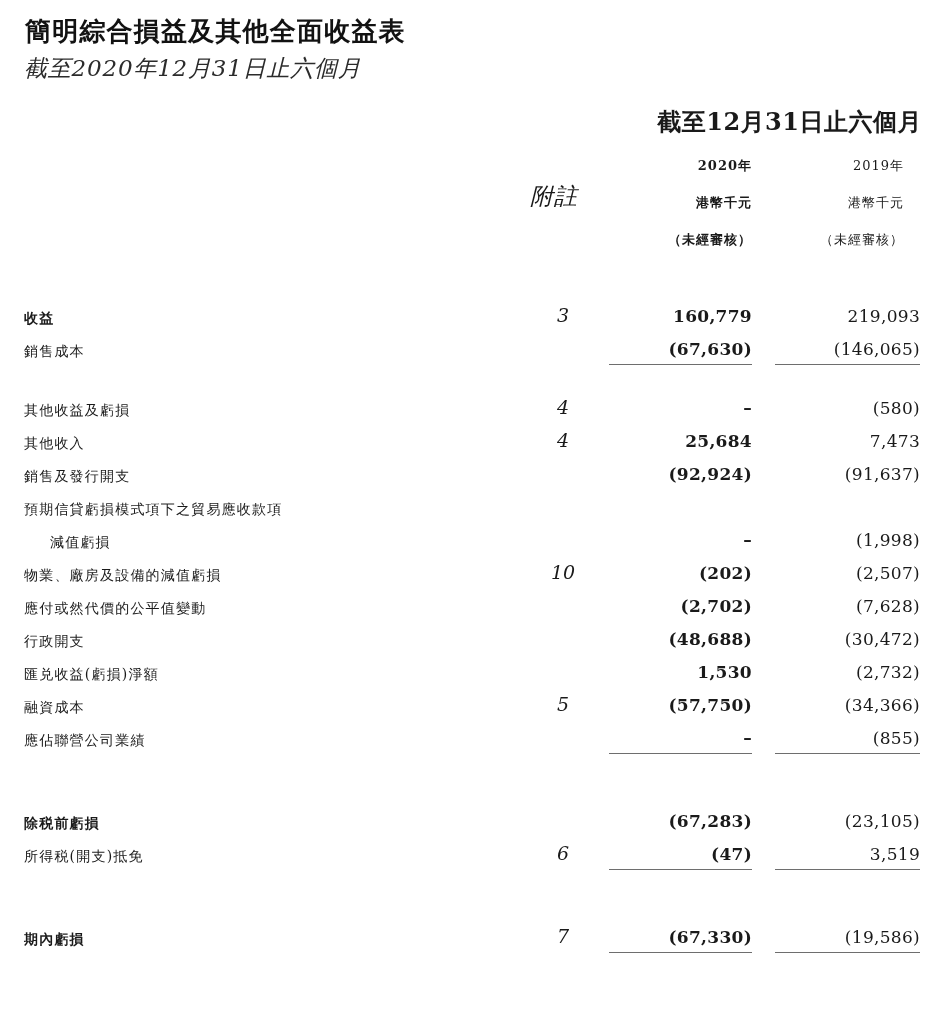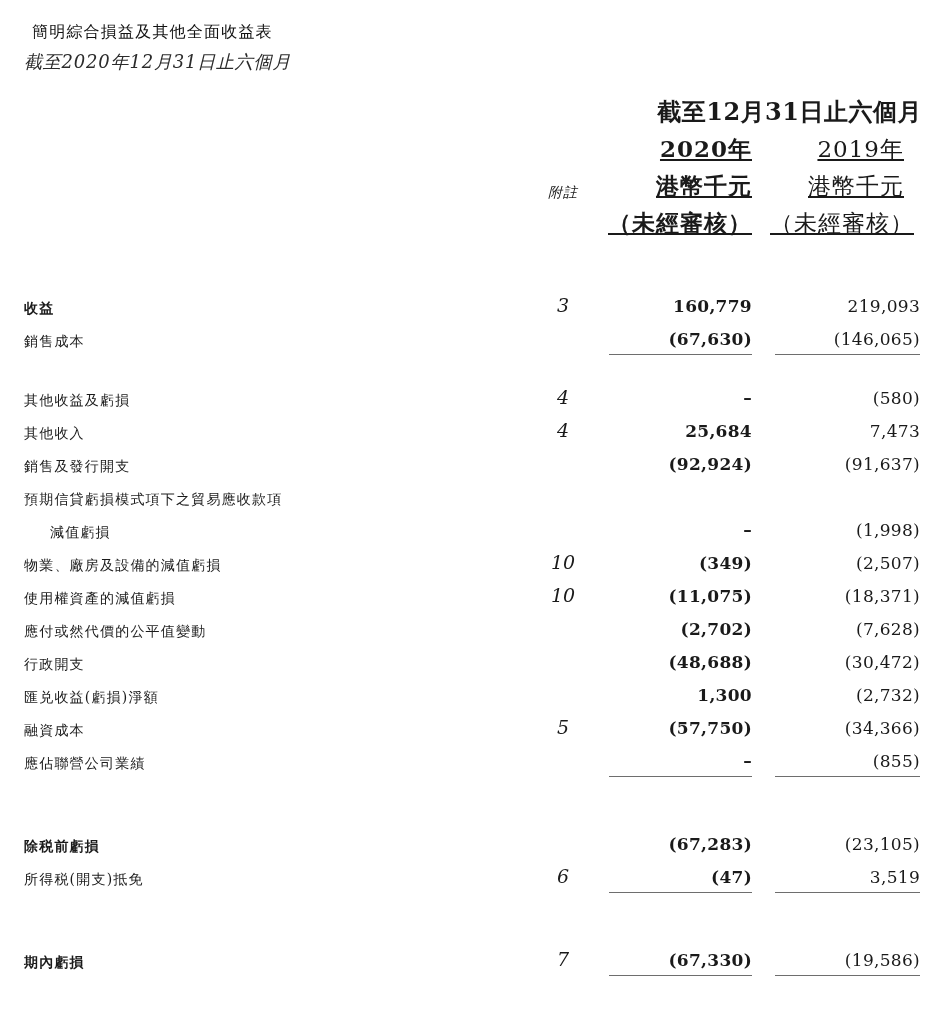--- a/index.html
+++ b/index.html
@@ -23,29 +23,29 @@
     height: 1026px;
     padding: 0;
     box-sizing: border-box;
   }
 
   
   .title-block {
     padding: 14px 0 0 24px;
   }
   .doc-title {
-    font-size: 16px;
-    font-weight: normal;
+    font-size: 26px;
+    font-weight: bold;
     letter-spacing: 1.2px;
     line-height: 1.25;
-    margin: 8px;
+    margin: 1px;
     color: #121212;
   }
   .doc-subtitle {
-    font-size: 18px;
+    font-size: 23px;
     font-style: italic;
     font-weight: normal;
     letter-spacing: 0.8px;
     line-height: 1.3;
     margin: 6px 0 0 0;
     color: #2b2b2b;
   }
 
   
   table.fin {
@@ -69,40 +69,39 @@
   .hdr-span {
     text-align: right;
     font-size: 24px;
     font-weight: bold;
     letter-spacing: 0.5px;
     padding-right: 18px;
     padding-bottom: 4px;
     white-space: nowrap;
   }
   .hdr-cell {
-    font-size: 23px;
+    font-size: 13px;
     letter-spacing: 1px;
     white-space: nowrap;
     padding-bottom: 4px;
-    text-decoration: underline;
   }
   .hdr-cur {
     text-align: right;
     padding-right: 18px;
     font-weight: bold;
   }
   .hdr-prev {
     text-align: right;
     padding-right: 36px;
     font-weight: normal;
   }
   .hdr-note {
-    text-align: center;
+    text-align: left;
     font-style: italic;
-    font-size: 14px;
+    font-size: 23px;
     letter-spacing: 1px;
     padding-bottom: 4px;
     padding-right: 6px;
   }
   .hdr-row-year td   { height: 33px; }
   .hdr-row-cur td    { height: 33px; }
   .hdr-row-unaud td  { height: 33px; }
   .hdr-row-span td   { height: 33px; }
 
   
@@ -247,45 +246,39 @@
         </tr>
         <tr class="row">
           <td class="label indent">減值虧損</td>
           <td class="note"></td>
           <td class="num cur">–</td>
           <td class="num prev">(1,998)</td>
         </tr>
         <tr class="row">
           <td class="label">物業、廠房及設備的減值虧損</td>
           <td class="note">10</td>
-          <td class="num cur">(349)</td>
+          <td class="num cur">(202)</td>
           <td class="num prev">(2,507)</td>
-        </tr>
-        <tr class="row">
-          <td class="label">使用權資產的減值虧損</td>
-          <td class="note">10</td>
-          <td class="num cur">(11,075)</td>
-          <td class="num prev">(18,371)</td>
         </tr>
         <tr class="row">
           <td class="label">應付或然代價的公平值變動</td>
           <td class="note"></td>
           <td class="num cur">(2,702)</td>
           <td class="num prev">(7,628)</td>
         </tr>
         <tr class="row">
           <td class="label">行政開支</td>
           <td class="note"></td>
           <td class="num cur">(48,688)</td>
           <td class="num prev">(30,472)</td>
         </tr>
         <tr class="row">
           <td class="label">匯兑收益(虧損)淨額</td>
           <td class="note"></td>
-          <td class="num cur">1,300</td>
+          <td class="num cur">1,530</td>
           <td class="num prev">(2,732)</td>
         </tr>
         <tr class="row">
           <td class="label">融資成本</td>
           <td class="note">5</td>
           <td class="num cur">(57,750)</td>
           <td class="num prev">(34,366)</td>
         </tr>
         <tr class="row">
           <td class="label">應佔聯營公司業績</td>

